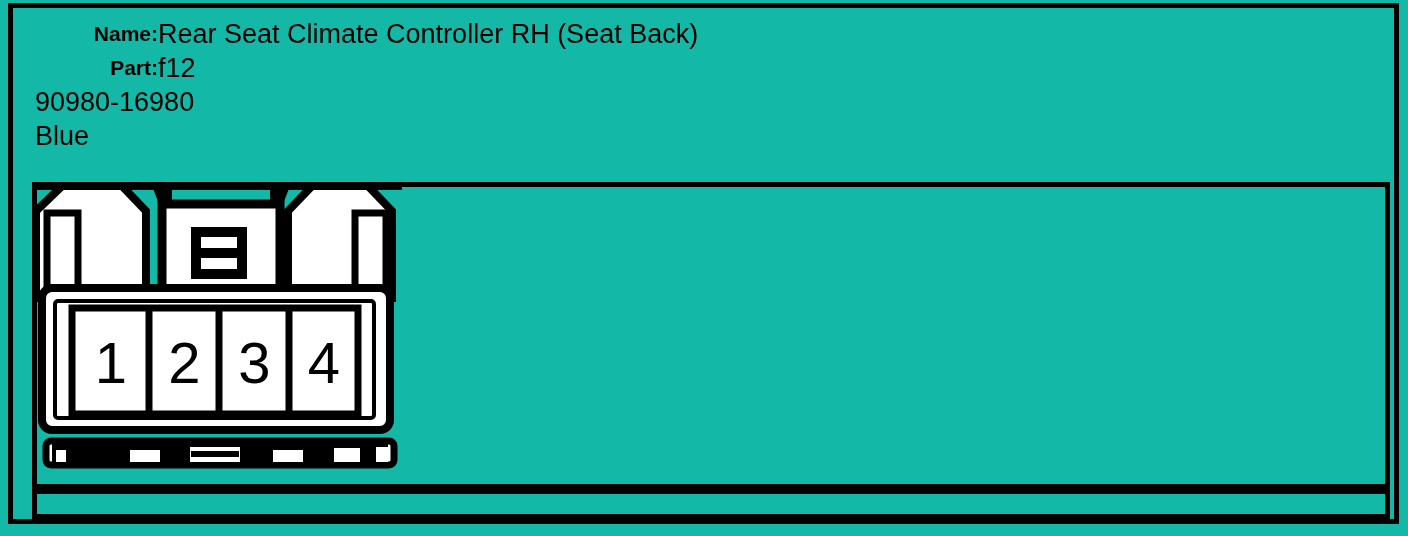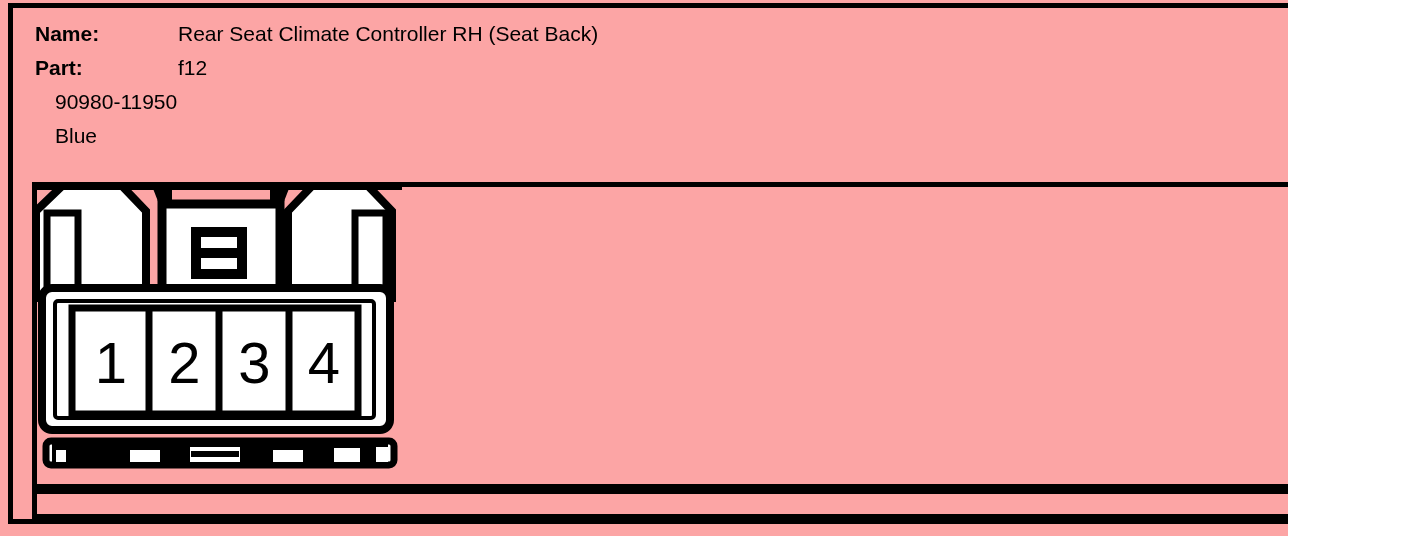--- a/index.html
+++ b/index.html
@@ -1,27 +1,27 @@
 <!DOCTYPE html>
 <html><head>
 <meta charset="utf-8">
 <style>
   html,body{margin:0;padding:0;background:#fff;}
   #page{
-    position:relative;width:1288px;height:536px;background:#fca5a5;
-    font-family:"Liberation Sans",sans-serif;color:#000;overflow:hidden;
+    position:relative;width:1408px;height:536px;background:#14b8a6;
+    font-family:"Liberation Sans",sans-serif;color:#000;overflow:hidden;text-align:right;
   }
   .page-border{
     position:absolute;left:8px;top:3px;width:1381px;height:511px;
     border:5px solid #000;
   }
   .info-block{position:absolute;left:35px;top:21px;}
   .info-row{display:flex;height:34px;align-items:flex-start;}
   .info-label{display:inline-block;width:123px;font-weight:bold;font-size:21px;line-height:26px;}
-  .info-value{font-size:21px;line-height:26px;white-space:nowrap;margin-left:20px;}
+  .info-value{font-size:27px;line-height:26px;white-space:nowrap;}
   .diagram-panel{
     position:absolute;left:32px;top:182px;width:1348px;height:297px;
     border:5px solid #000;
   }
   .footer-strip{
     position:absolute;left:32px;top:489px;width:1348px;height:20px;
     border:5px solid #000;
   }
   .connector-svg{position:absolute;left:0;top:0;}
   .pin-grid{position:absolute;left:0;top:0;}
@@ -45,21 +45,21 @@
   <div class="info-block">
     <div class="info-row">
       <span class="info-label">Name:</span>
       <span class="info-value">Rear Seat Climate Controller RH (Seat Back)</span>
     </div>
     <div class="info-row">
       <span class="info-label">Part:</span>
       <span class="info-value">f12</span>
     </div>
     <div class="info-row">
-      <span class="info-value">90980-11950</span>
+      <span class="info-value">90980-16980</span>
     </div>
     <div class="info-row">
       <span class="info-value">Blue</span>
     </div>
   </div>
 
   <div class="diagram-panel"></div>
   <div class="footer-strip"></div>
 
   <svg class="connector-svg" width="1408" height="536" viewBox="0 0 1408 536" xmlns="http://www.w3.org/2000/svg">

